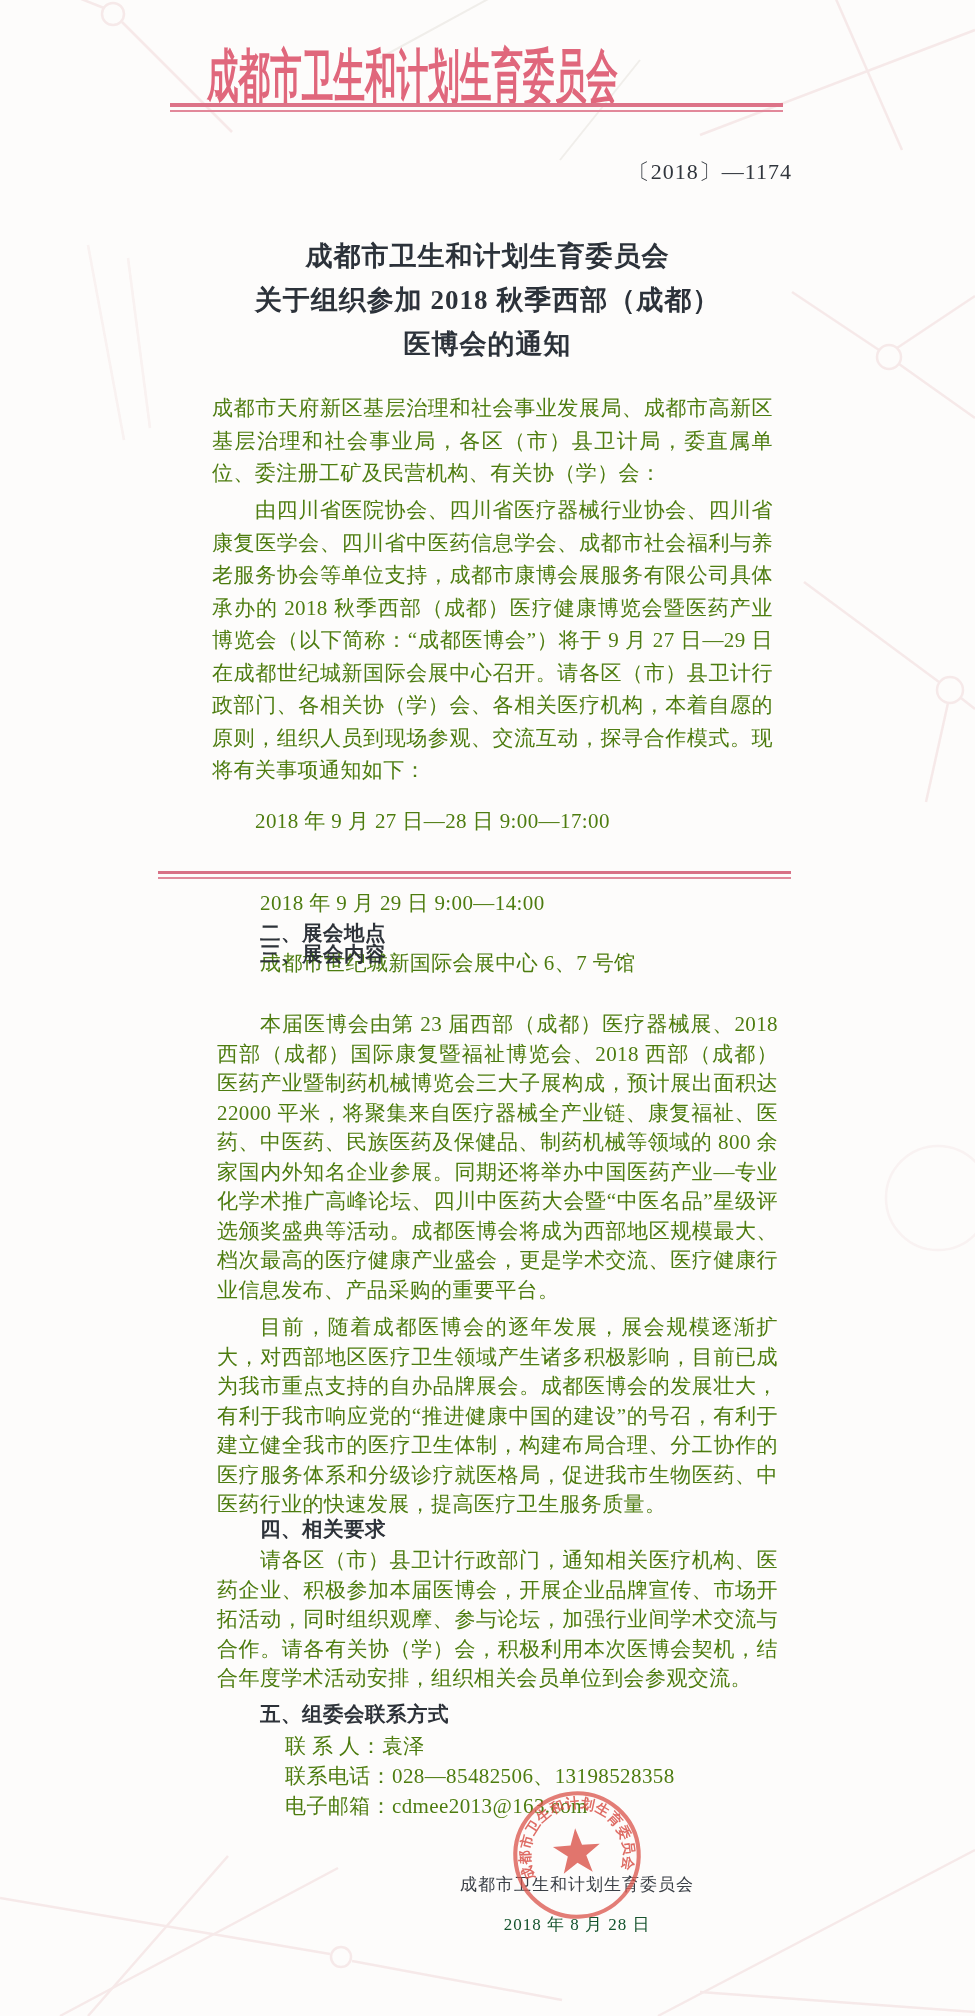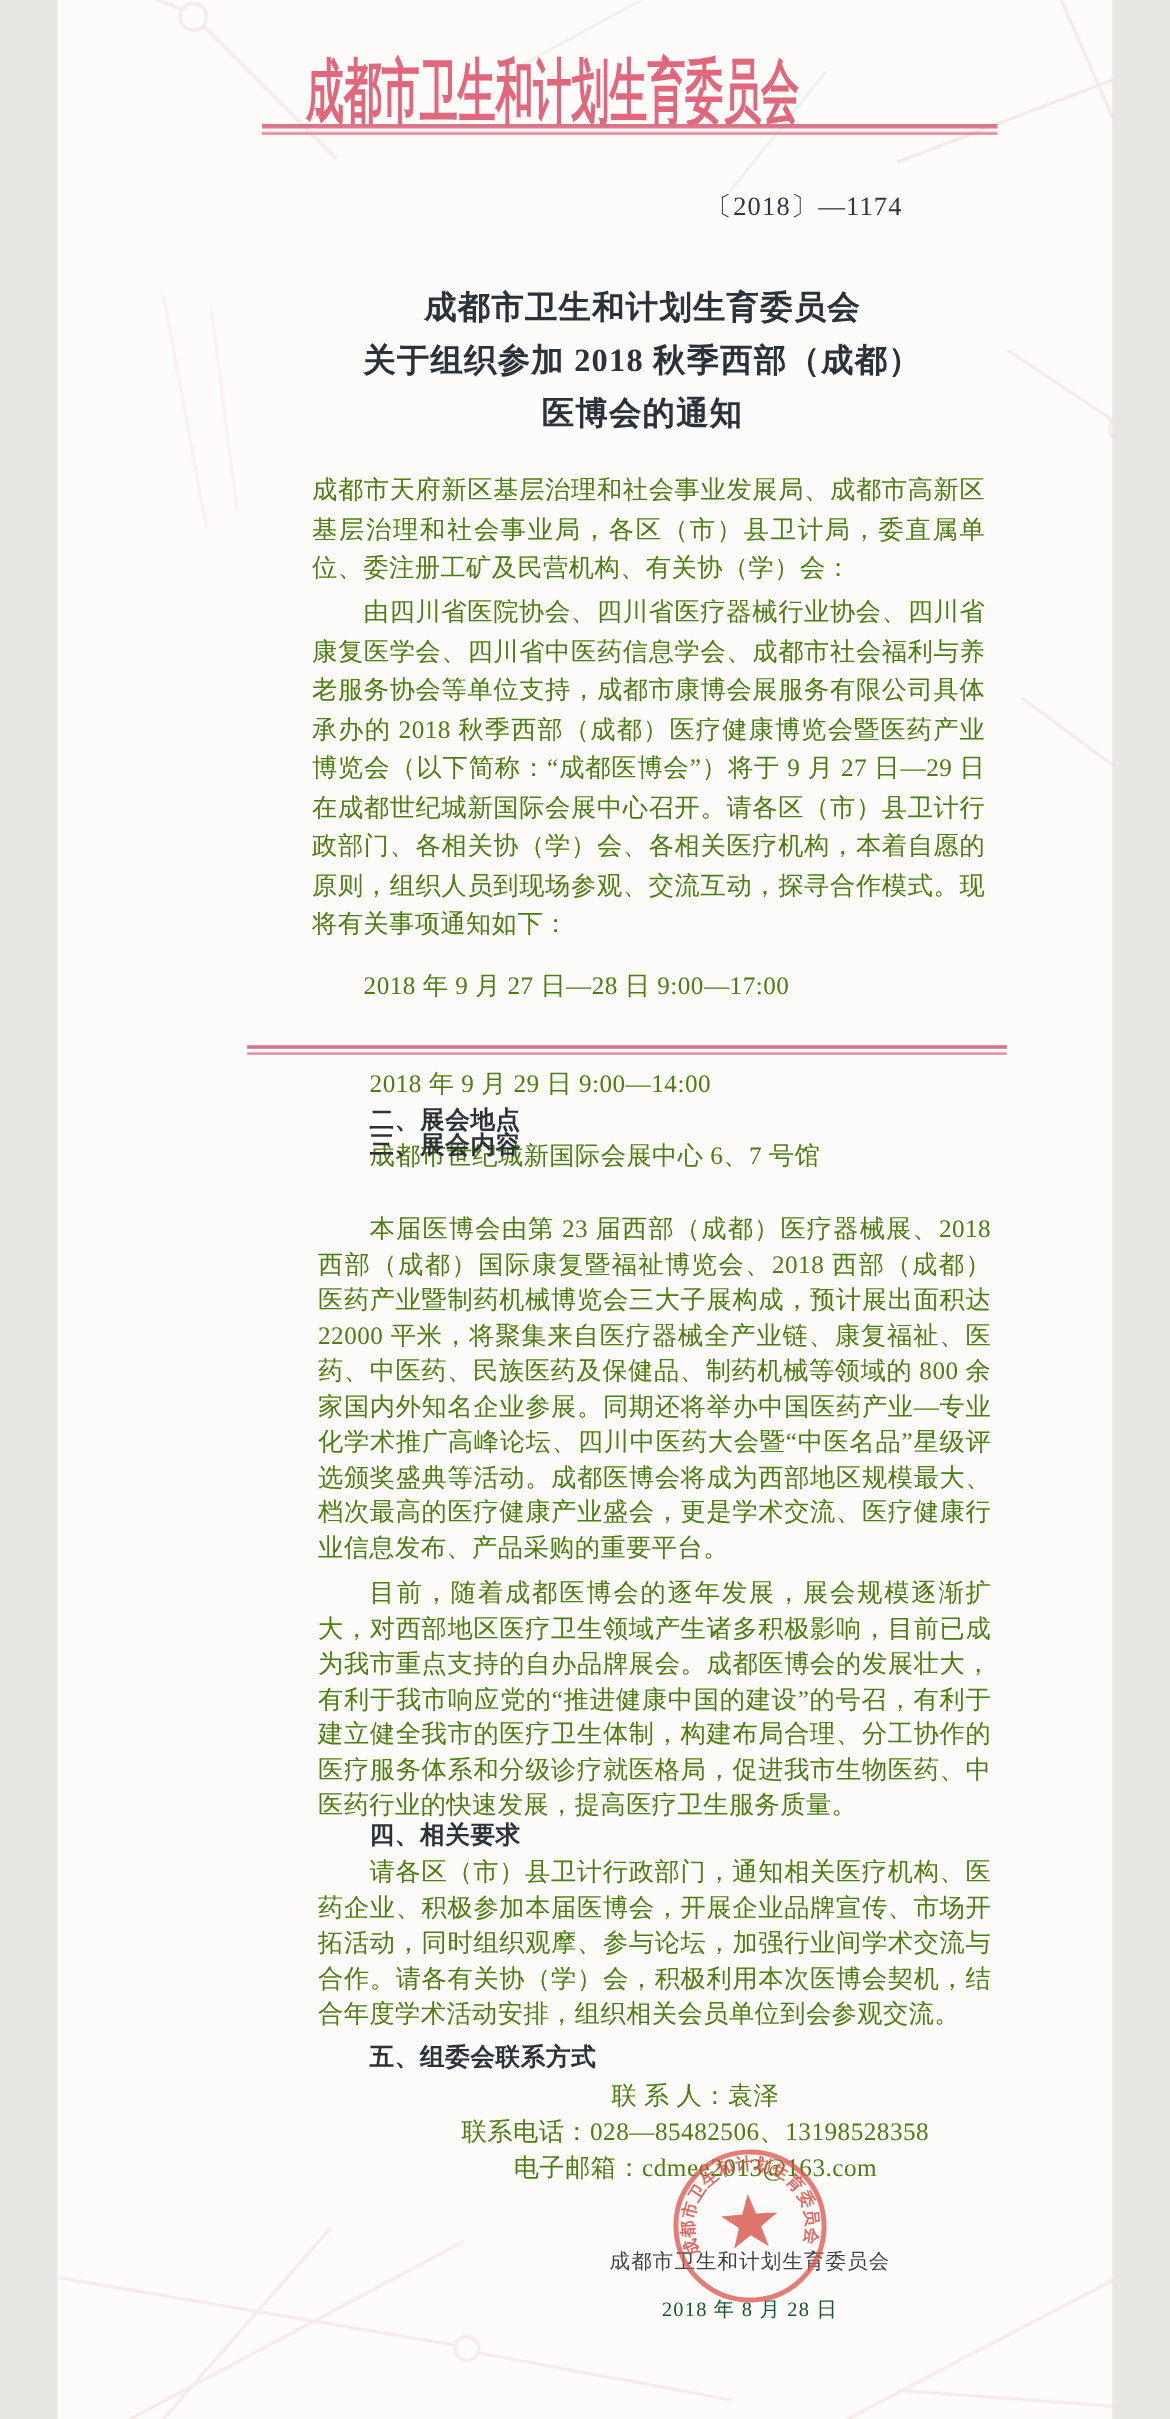--- a/index.html
+++ b/index.html
@@ -1,37 +1,37 @@
 <!DOCTYPE html>
 <html><head>
 <meta charset="utf-8">
 <style>
   * { margin:0; padding:0; box-sizing:border-box; }
   html,body { background:#e9e7e4; }
   .page {
-    position:relative; width:879px; height:2016px; margin:0 auto;
+    position:relative; width:975px; height:2016px; margin:0 auto;
     background:#fdfcfb; overflow:hidden;
     font-family:"Liberation Serif","DejaVu Serif",serif;
     color:#363b42;
   }
   .wm { position:absolute; left:0; top:0; pointer-events:none; }
 
   .org-banner {
     position:absolute; left:207px; top:38px;
     font-size:58px; font-weight:bold; color:#e0677c;
     white-space:nowrap; transform:scaleX(0.545); transform-origin:left top;
     font-family:"Liberation Serif","DejaVu Serif",serif;
   }
   .org-underline { position:absolute; left:170px; top:103px; width:613px; }
   .org-underline .l1 { height:4px; background:#dd7388; }
   .org-underline .l2 { margin-top:3px; height:2px; background:#e2889a; }
 
   .doc-number {
     position:absolute; left:540px; top:157px; width:252px;
-    font-size:22px; letter-spacing:1px; color:#30353c;
+    text-align:right; font-size:22px; letter-spacing:1px; color:#30353c;
   }
 
   .doc-title {
     position:absolute; left:160px; top:234px; width:655px;
     text-align:center; font-size:27px; font-weight:bold;
     line-height:44px; color:#2c323a; letter-spacing:1px;
   }
 
   .body-block {
     position:absolute; left:212px; width:561px;
@@ -40,21 +40,21 @@
   }
   .p2 { left:217px; line-height:29.5px; }
   .indent { text-indent:43px; }
   .sec-heading {
     position:absolute; left:212px; width:561px; padding-left:43px;
     font-family:"DejaVu Sans","Liberation Sans",sans-serif;
     font-weight:bold; font-size:20.5px; color:#2d3239; letter-spacing:0.5px;
   }
   .sec-heading.p2 { left:217px; }
   .plain-line { text-indent:43px; }
-  .contact-line { text-indent:68px; text-align:center; }
+  .contact-line { text-indent:68px; text-align:left; }
 
   .page-sep { position:absolute; left:158px; top:871px; width:633px; }
   .page-sep .l1 { height:3px; background:#d87186; }
   .page-sep .l2 { margin-top:3px; height:1.5px; background:#e08a9b; }
 
   .sig-org {
     position:absolute; left:427px; top:1873px; width:300px;
     text-align:center; font-size:17px; letter-spacing:1px; color:#3a3f46;
   }
   .sig-date {

